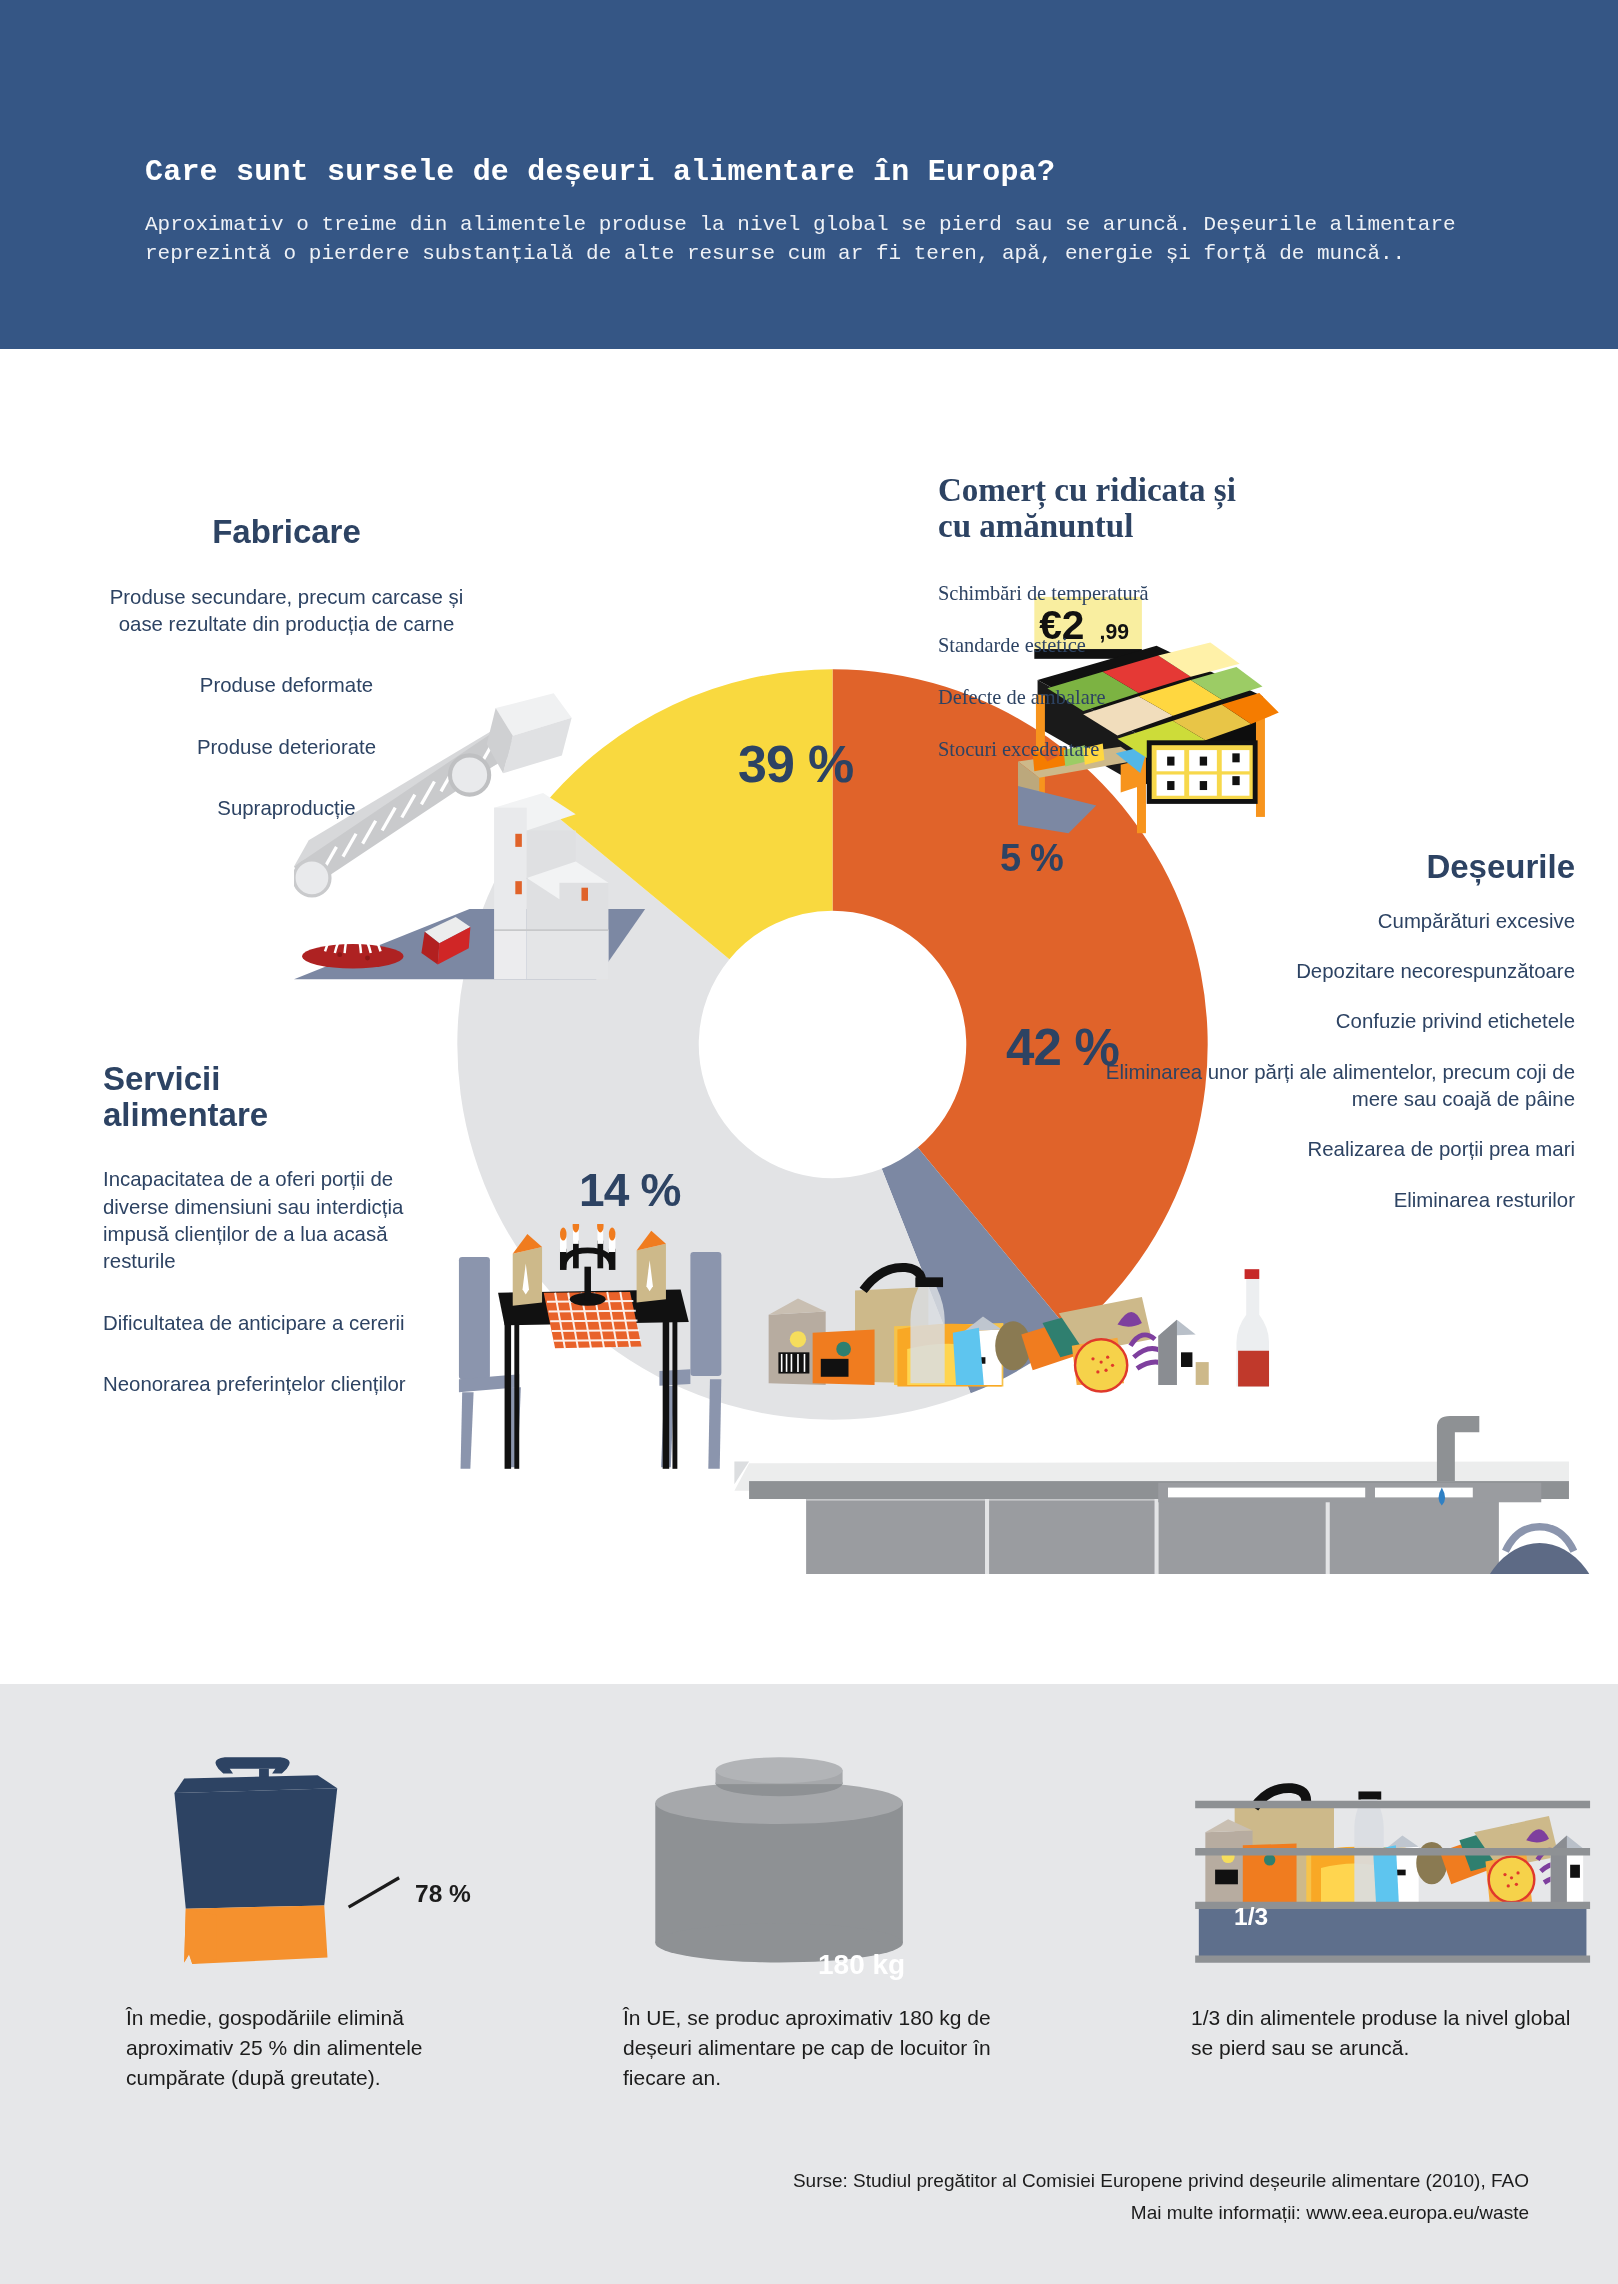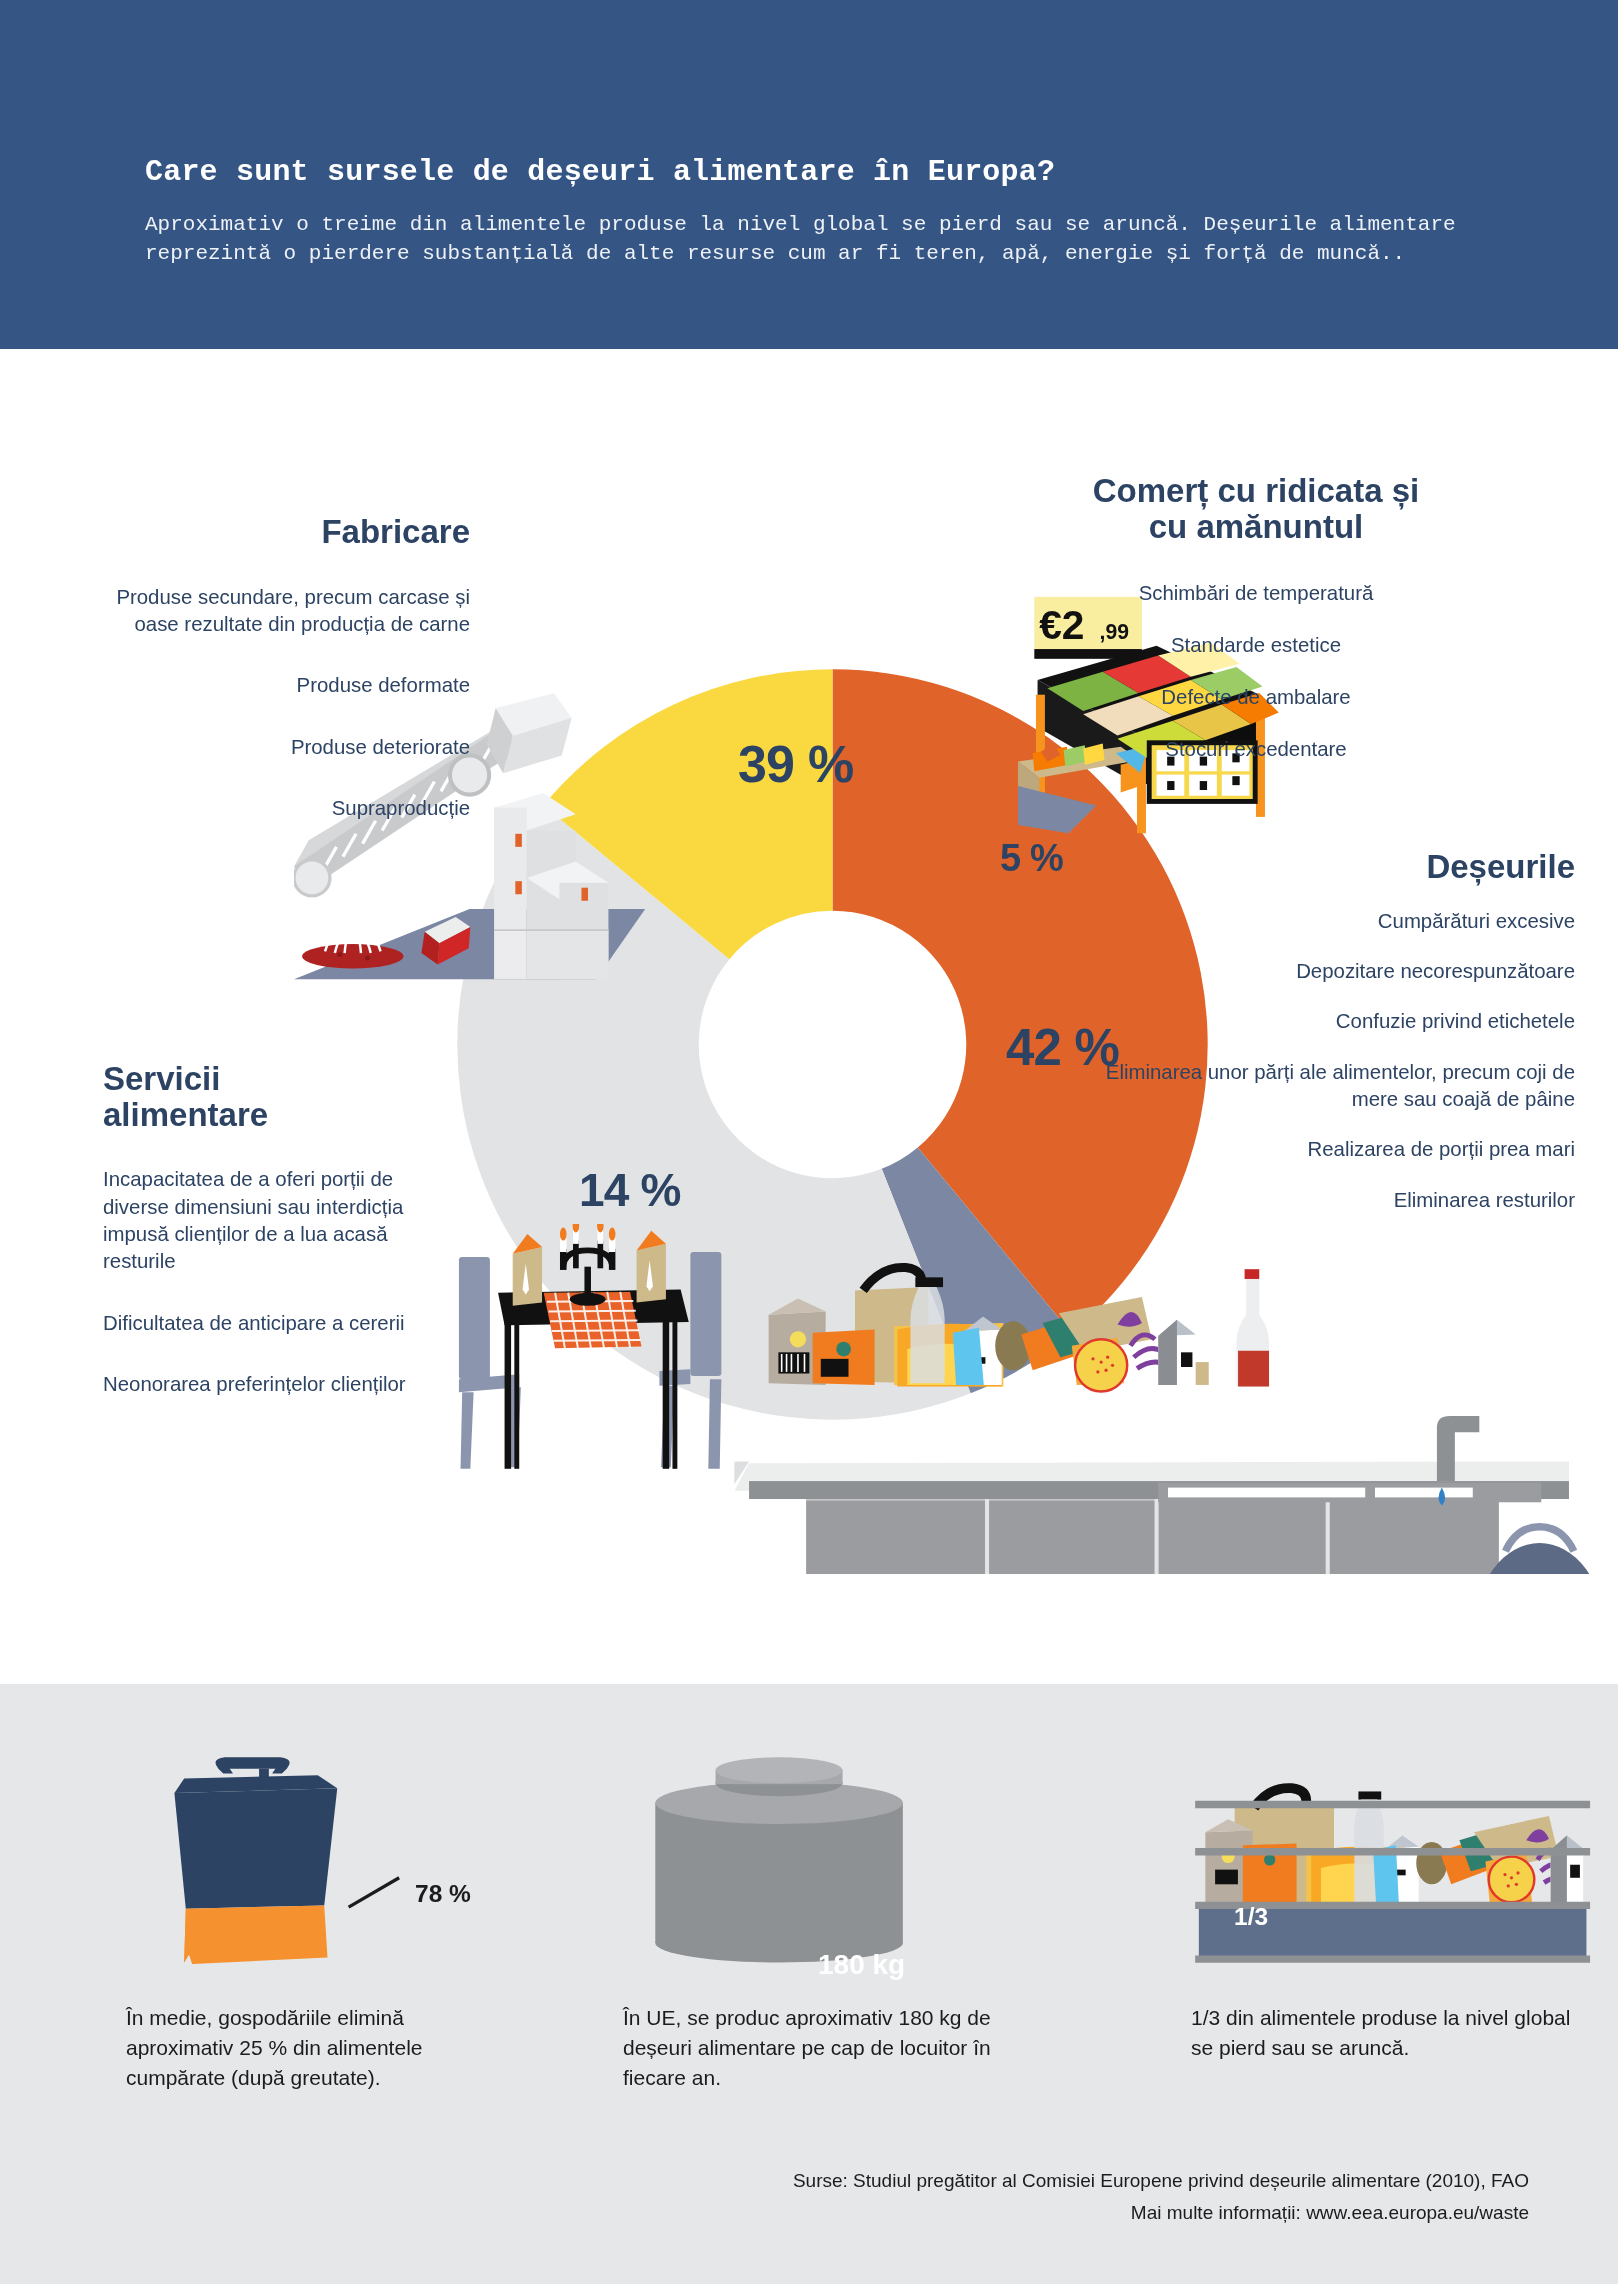--- a/index.html
+++ b/index.html
@@ -36,23 +36,23 @@
   #pct-39{left:738px;top:734px;font-size:52px;}
   #pct-5 {left:1000px;top:837px;font-size:38px;}
   #pct-42{left:1006px;top:1018px;font-size:51px;}
   #pct-14{left:579px;top:1163px;font-size:46px;}
 
   
   .sec-h{font-size:33px;font-weight:bold;color:#2d4363;line-height:1.08;}
   .sec-li{font-size:20.4px;line-height:1.34;color:#2d4363;margin-top:34px;}
   .sec-li:first-of-type{margin-top:14.7px;}
 
-  #sec-fabricare{position:absolute;left:103px;top:514px;width:367px;text-align:right;}
+  #sec-fabricare{position:absolute;left:103px;top:514px;width:367px;text-align:center;}
   #sec-servicii {position:absolute;left:103px;top:1061px;width:343px;text-align:left;}
-  #sec-comert   {position:absolute;left:938px;top:473px;width:636px;text-align:center;}
+  #sec-comert   {position:absolute;left:938px;top:473px;width:636px;text-align:left;font-family:Liberation Serif, serif;}
   #sec-comert .sec-li{margin-top:24.5px;}
   #sec-gospodarii{position:absolute;left:1061px;top:849px;width:514px;text-align:right;}
   #sec-gospodarii .sec-li{margin-top:23px;}
 
   
   .illu{position:absolute;}
   #illu-conveyor{left:294px;top:677px;}
   #illu-stall   {left:1018px;top:592px;}
   #illu-table   {left:441px;top:1224px;}
   #illu-kitchen {left:734px;top:1248px;}

